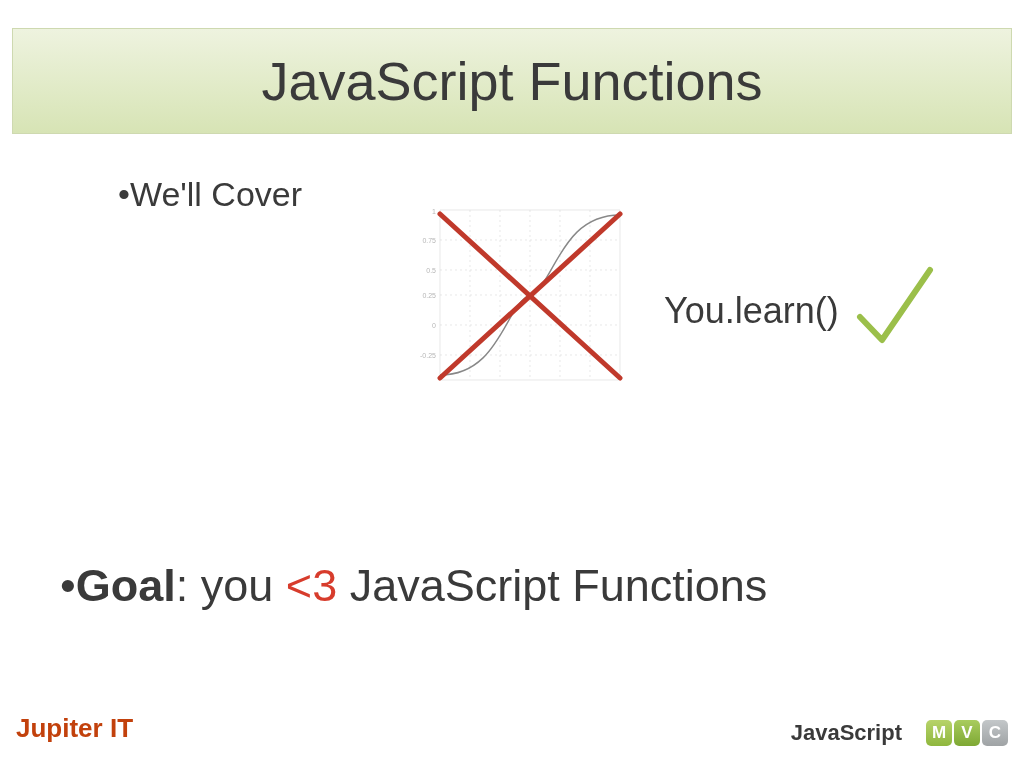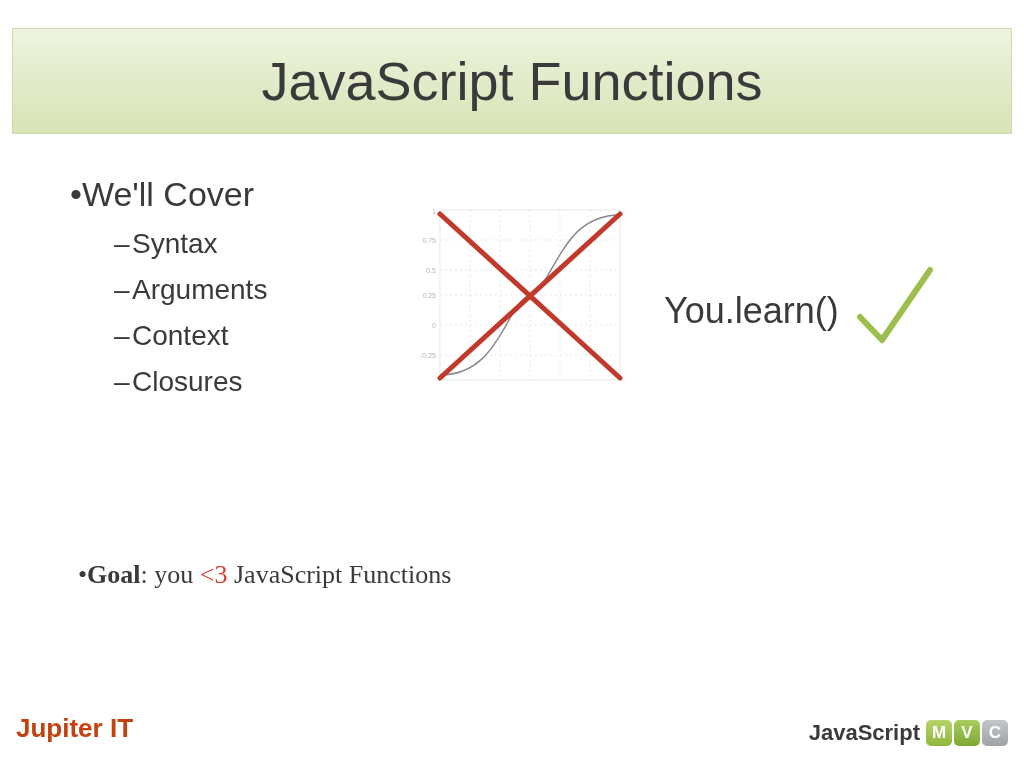--- a/index.html
+++ b/index.html
@@ -31,44 +31,44 @@
   .content {
     position: absolute;
     top: 175px;
     left: 70px;
     right: 40px;
   }
   .bullet1 {
     font-size: 34px;
     color: #3a3a3a;
     margin-bottom: 14px;
+    margin-left: 48px;
   }
   .dot {
     color: #3a3a3a;
   }
   .sub-list {
     margin-left: 44px;
   }
   .sub-item {
     font-size: 28px;
     color: #3a3a3a;
     margin-bottom: 14px;
   }
   .dash {
     display: inline-block;
     width: 18px;
     color: #3a3a3a;
   }
   .goal-line {
     position: absolute;
     top: 560px;
-    left: 78px;
-    font-size: 26px;
-    color: #3a3a3a;
-    font-family: Liberation Serif, serif;
+    left: 60px;
+    font-size: 45px;
+    color: #3a3a3a;
   }
   .goal-label { font-weight: bold; }
   .heart { color: #d73c2c; }
   .graph-figure {
     position: absolute;
     top: 200px;
     left: 410px;
     width: 220px;
     height: 200px;
   }
@@ -93,21 +93,21 @@
     font-size: 26px;
     font-weight: bold;
     color: #c2410c;
   }
   .footer-right {
     position: absolute;
     bottom: 22px;
     right: 16px;
     display: flex;
     align-items: center;
-    gap: 6px;
+    gap: 24px;
   }
   .footer-js {
     font-size: 22px;
     font-weight: bold;
     color: #3a3a3a;
   }
   .mvc-badge {
     display: flex;
     gap: 2px;
   }
@@ -129,26 +129,20 @@
 </head>
 <body>
 
 <div class="title-bar">
   <div class="title-text">JavaScript Functions</div>
 </div>
 
 <div class="content">
   <div class="bullet1">
     <span class="dot">•</span><span>We'll Cover</span>
-  </div>
-  <div class="sub-list">
-    <div class="sub-item"><span class="dash">–</span><span>Syntax</span></div>
-    <div class="sub-item"><span class="dash">–</span><span>Arguments</span></div>
-    <div class="sub-item"><span class="dash">–</span><span>Context</span></div>
-    <div class="sub-item"><span class="dash">–</span><span>Closures</span></div>
   </div>
 </div>
 
 <div class="goal-line">
   <span class="dot">•</span><span class="goal-label">Goal</span><span>: you </span><span class="heart">&lt;3</span><span> JavaScript Functions</span>
 </div>
 
 <div class="graph-figure">
   <svg viewBox="0 0 220 200" width="220" height="200">
 

